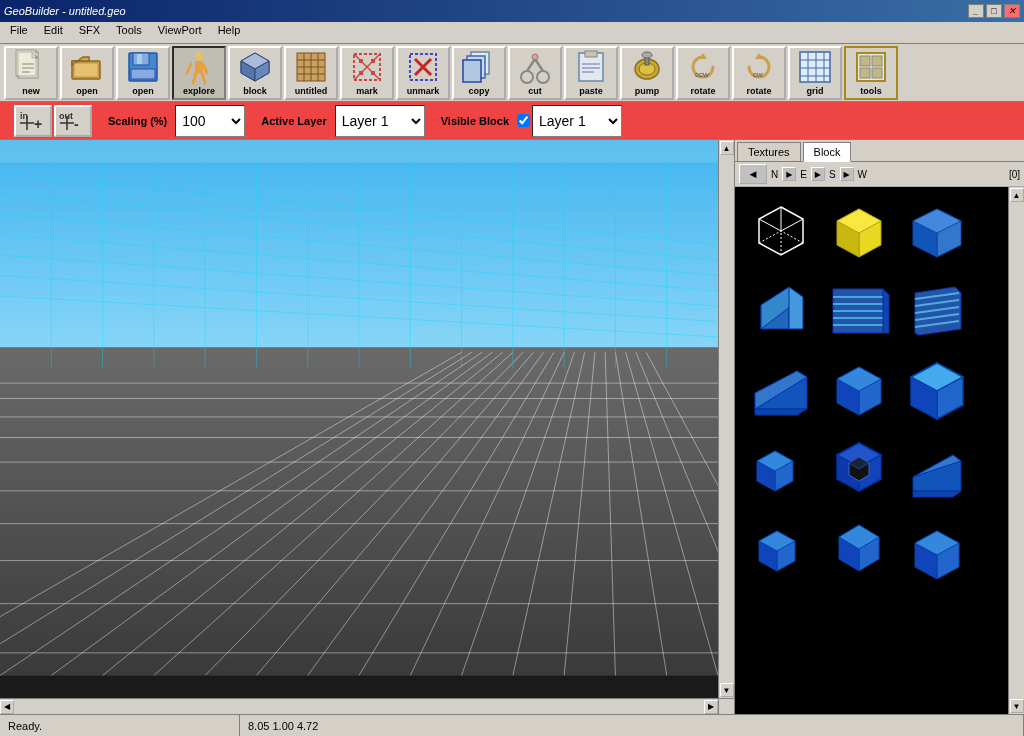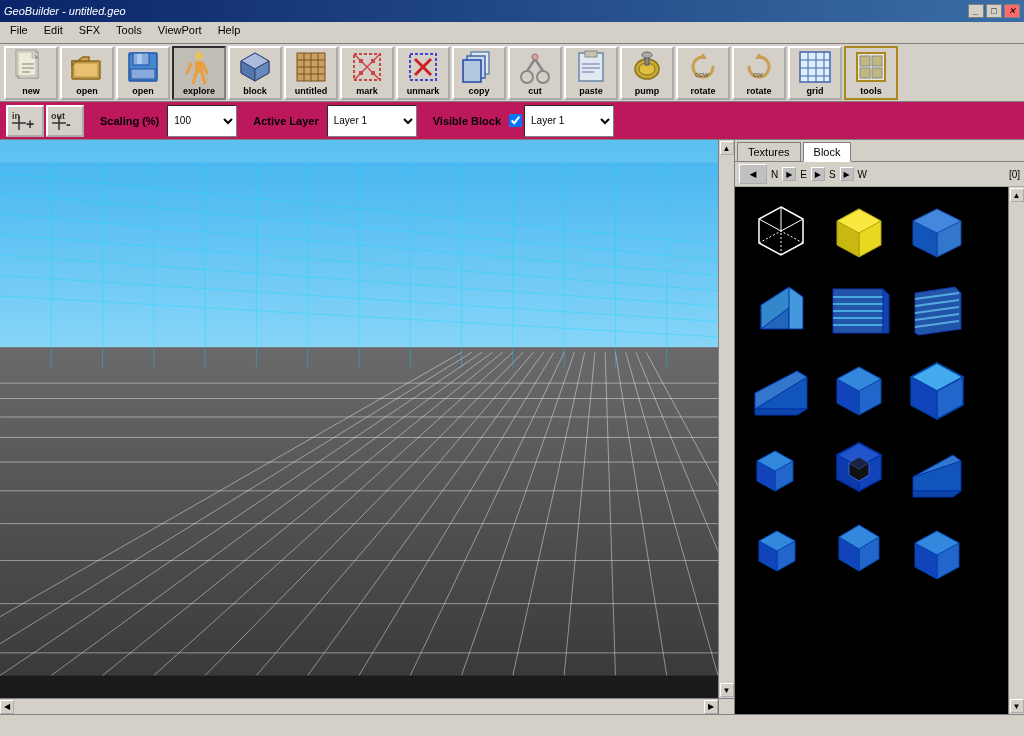--- a/index.html
+++ b/index.html
@@ -66,42 +66,42 @@
     }
     .tool-btn.active { border: 2px inset #808080; background: #c0bdb5; }
     .tool-icon {
       width: 36px; height: 36px;
       display: flex; align-items: center; justify-content: center;
     }
     .tool-label { font-size: 9px; font-weight: bold; text-align: center; }
 
     
     #controls-bar {
-      background: #be185d;
+      background: #ef4444;
       height: 38px;
       display: flex;
       align-items: center;
-      padding: 2px 6px;
+      padding: 2px 14px;
       gap: 8px;
       border-bottom: 1px solid #808080;
     }
     .zoom-group { display: flex; align-items: center; gap: 2px; }
     .zoom-btn {
       width: 38px; height: 32px;
       background: #d4d0c8;
       border: 2px outset #ffffff;
       display: flex; align-items: center; justify-content: center;
       cursor: pointer; font-size: 9px; font-weight: bold;
     }
     .ctrl-label { font-size: 11px; font-weight: bold; margin-left: 8px; }
     .ctrl-select {
       height: 32px;
       background: white;
       border: 1px inset #808080;
-      font-size: 10px;
+      font-size: 14px;
       padding: 0 2px;
     }
 
     
     #main-area {
       display: flex;
       height: calc(736px - 22px - 22px - 58px - 38px - 22px);
       position: relative;
     }
 
@@ -804,13 +804,19 @@
       <div style="width:16px;background:#d4d0c8;border-left:1px solid #808080;display:flex;flex-direction:column;">
         <div class="scroll-arrow" style="width:14px;height:14px;margin:1px auto;font-size:8px;background:#d4d0c8;border:1px outset #fff;display:flex;align-items:center;justify-content:center;">▲</div>
         <div style="flex:1;background:#d4d0c8;"></div>
         <div class="scroll-arrow" style="width:14px;height:14px;margin:1px auto;font-size:8px;background:#d4d0c8;border:1px outset #fff;display:flex;align-items:center;justify-content:center;">▼</div>
       </div>
     </div>
   </div>
 </div>
 
 <div id="statusbar">
+  <div class="status-section" style="width:240px;">
+    <span>Ready.</span>
+  </div>
+  <div class="status-section" style="flex:1;">
+    <span>8.05 1.00 4.72</span>
+  </div>
 </div>
 
 </body></html>

